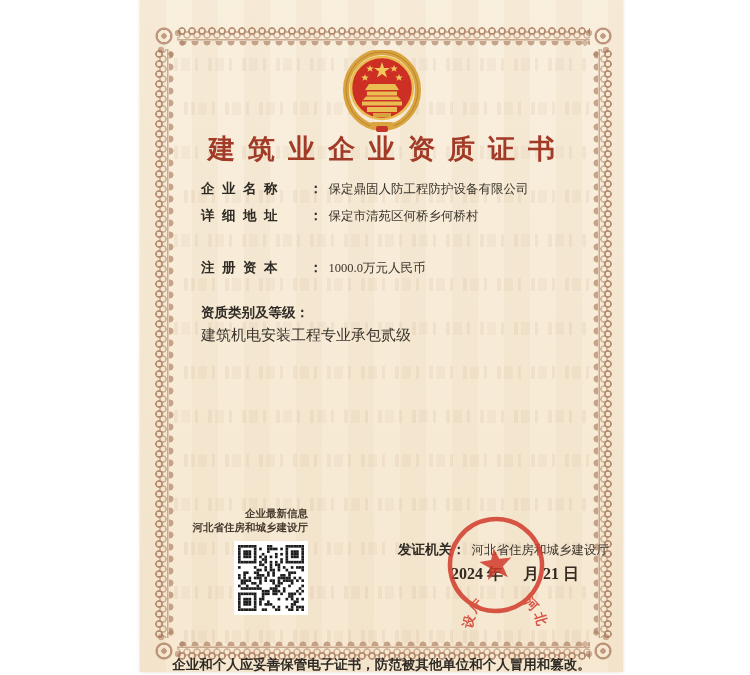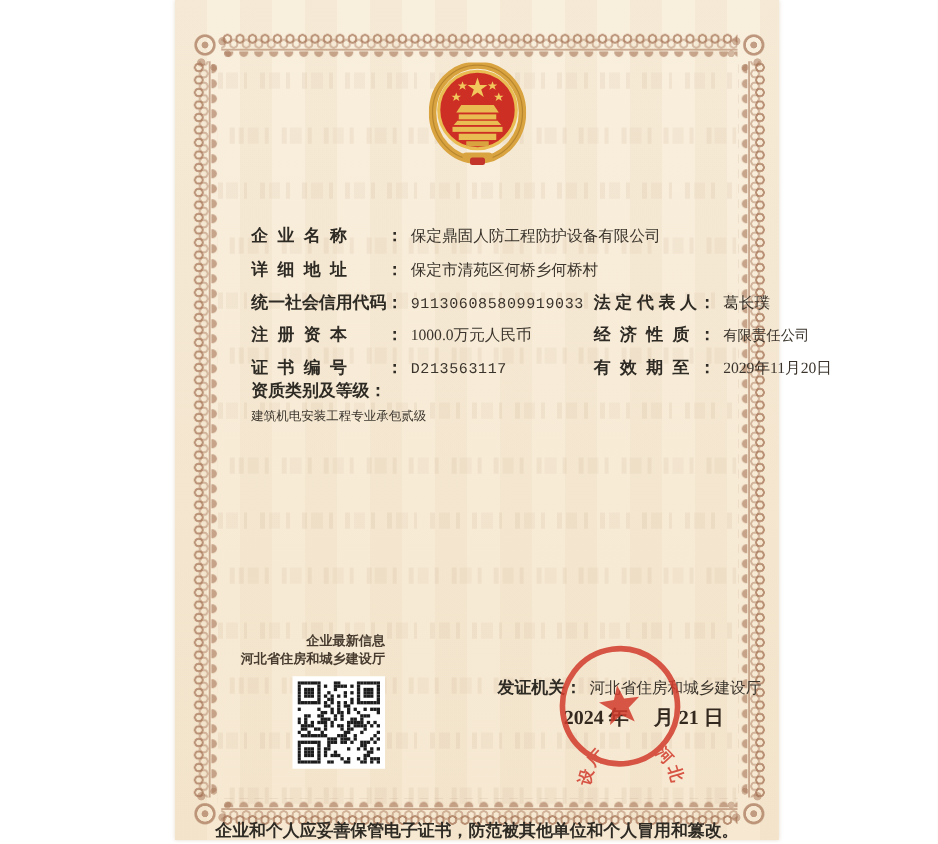--- a/index.html
+++ b/index.html
@@ -56,21 +56,21 @@
     font-family:"Liberation Sans",sans-serif;}
   .row{position:absolute;left:61px;white-space:nowrap;font-size:13.5px;color:#2e2a24;}
   .lbl{display:inline-block;white-space:pre;font-weight:bold;vertical-align:baseline;}
   .lbl.lw{min-width:108px;}
   .lbl.rw{min-width:84px;}
   .colon{font-weight:bold;margin-right:6px;}
   .val{font-family:"Liberation Serif",serif;font-size:12.5px;color:#3a342c;}
   .val.code{font-family:"Liberation Mono",monospace;font-size:12px;letter-spacing:.5px;}
   .rcol{display:inline-block;position:absolute;left:274px;top:0;white-space:nowrap;}
   .qual-value{position:absolute;left:61px;top:326px;font-family:"Liberation Serif",serif;
-    font-size:10px;color:#3a342c;}
+    font-size:15px;color:#3a342c;}
   .qr-block{position:absolute;left:36px;top:506px;width:132px;text-align:right;}
   .qr-block .cap{font-size:10.5px;font-weight:bold;color:#463b2e;line-height:14px;}
   .qr-box{display:inline-block;margin-top:7px;background:#ffffff;padding:4px;line-height:0;}
   .issuer-row{position:absolute;left:258px;top:541px;white-space:nowrap;font-size:13.5px;color:#2e2a24;}
   .issuer-row .val{font-size:12.5px;}
   .date-row{position:absolute;left:311px;top:564px;white-space:nowrap;
     font-family:"Liberation Serif",serif;font-size:16px;font-weight:bold;color:#33291f;}
   .date-gap{display:inline-block;width:20px;}
   .seal{position:absolute;left:293px;top:502px;}
   .footer-notice{position:absolute;left:0;right:0;top:630px;text-align:center;
@@ -122,49 +122,35 @@
       <polygon fill="#f2c85c" points="22,24 23,26.6 25.8,26.6 23.6,28.2 24.5,30.8 22,29.2 19.5,30.8 20.4,28.2 18.2,26.6 21,26.6"></polygon>
       <polygon fill="#f2c85c" points="56,24 57,26.6 59.8,26.6 57.6,28.2 58.5,30.8 56,29.2 53.5,30.8 54.4,28.2 52.2,26.6 55,26.6"></polygon>
       <path d="M22,40 h34 l-4,-6 h-26 z" fill="#e9bd52"></path>
       <rect x="24" y="41.5" width="30" height="4" fill="#e9bd52"></rect>
       <path d="M20,50 h38 l-3,-3.5 h-32 z" fill="#e9bd52"></path>
       <rect x="19" y="51.5" width="40" height="4" fill="#e9bd52"></rect>
       <rect x="24" y="57" width="30" height="5" fill="#e9bd52"></rect>
       <rect x="30" y="63" width="18" height="4" fill="#d9a440"></rect>
     </svg>
 
+    <div class="title">建筑业企业资质证书</div>
 
     <div class="row" style="top:207px">
       <span class="lbl lw">详  细  地  址</span><span class="colon">：</span><span class="val">保定市清苑区何桥乡何桥村</span>
     </div>
 
     <div class="row" style="top:180px">
       <span class="lbl lw">企  业  名  称</span><span class="colon">：</span><span class="val">保定鼎固人防工程防护设备有限公司</span>
     </div>
 
-    <div class="row" style="top:233px">
-      <span class="lbl lw">统一社会信用代码</span><span class="colon">：</span><span class="val code">911306085809919033</span>
-      <span class="rcol">
-        <span class="lbl rw">法 定 代 表 人</span><span class="colon">：</span><span class="val">葛长璞</span>
-      </span>
-    </div>
 
     <div class="row" style="top:259px">
       <span class="lbl lw">注  册  资  本</span><span class="colon">：</span><span class="val">1000.0万元人民币</span>
-      <span class="rcol">
-        <span class="lbl rw">经  济  性  质</span><span class="colon">：</span><span class="val" style="font-size:11.5px">有限责任公司</span>
-      </span>
-    </div>
-
-    <div class="row" style="top:285px">
-      <span class="lbl lw">证  书  编  号</span><span class="colon">：</span><span class="val code">D213563117</span>
-      <span class="rcol">
-        <span class="lbl rw">有  效  期  至</span><span class="colon">：</span><span class="val">2029年11月20日</span>
-      </span>
-    </div>
+    </div>
+
 
     <div class="row" style="top:304px">
       <span class="lbl">资质类别及等级</span><span class="colon">：</span>
     </div>
     <div class="qual-value">建筑机电安装工程专业承包贰级</div>
 
     <div class="qr-block">
       <div class="cap">企业最新信息</div>
       <div class="cap">河北省住房和城乡建设厅</div>
       <div class="qr-box"><div id="qr"><svg width="66" height="66" viewBox="0 0 66 66" xmlns="http://www.w3.org/2000/svg">

